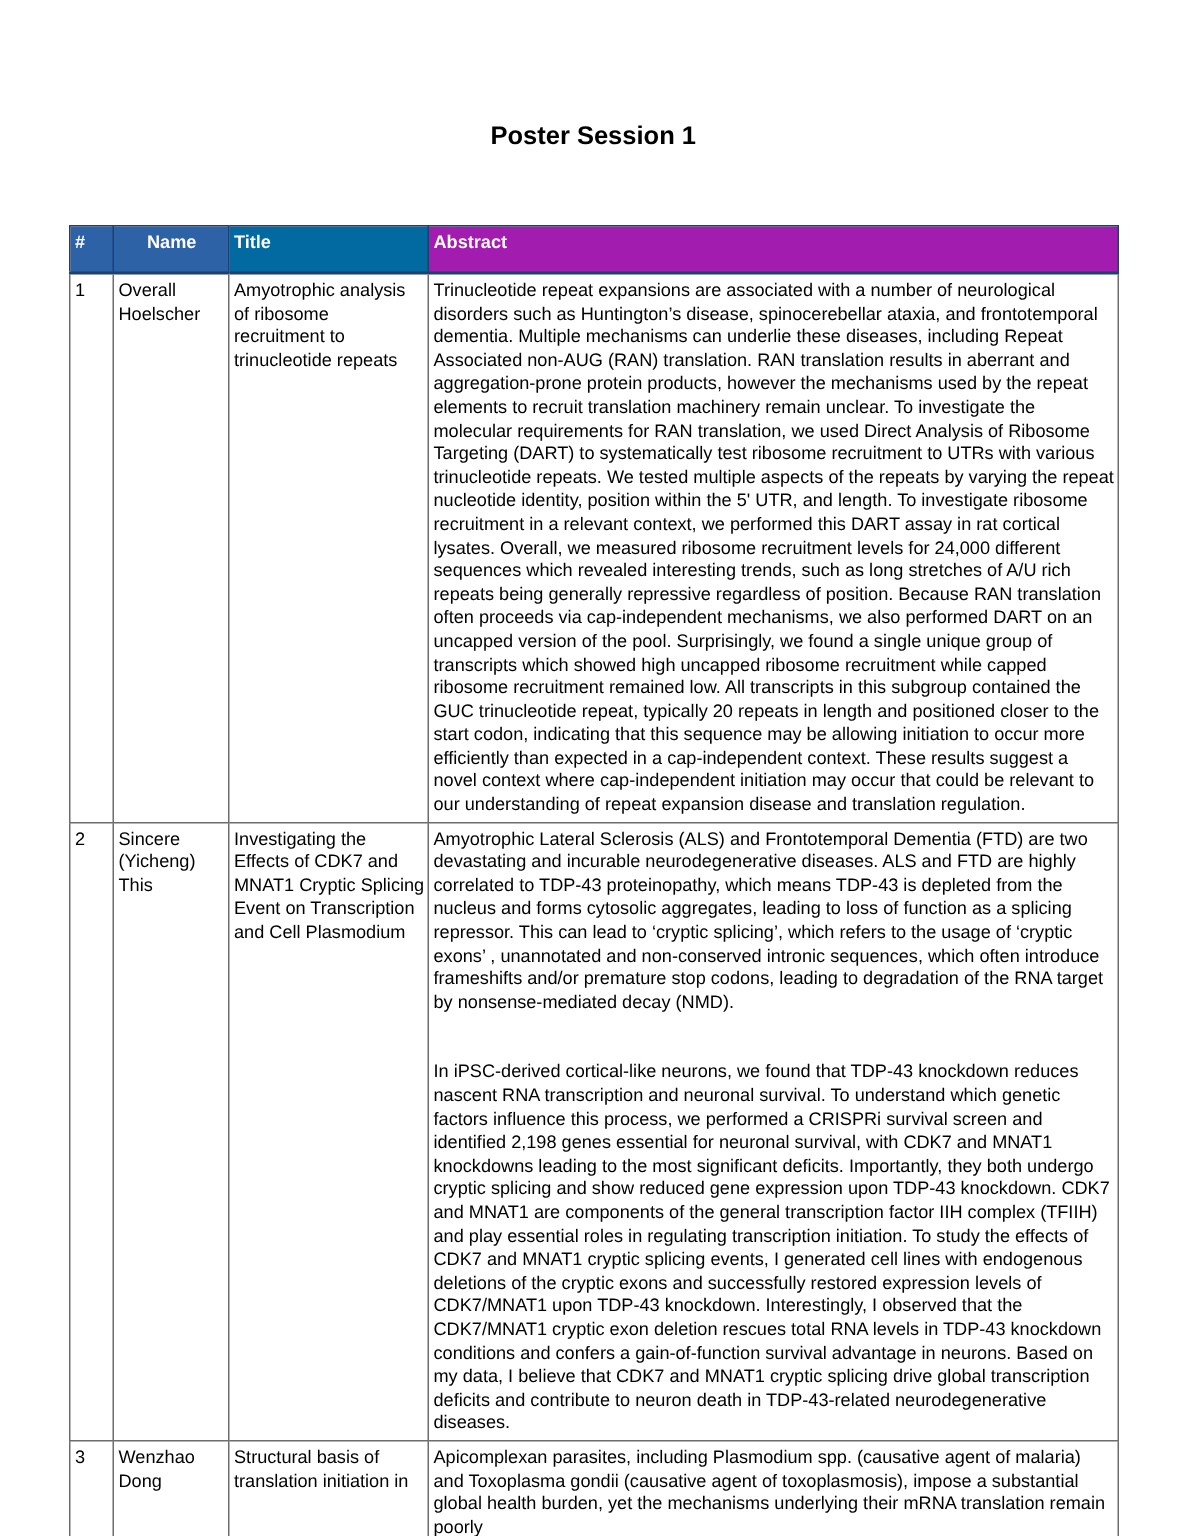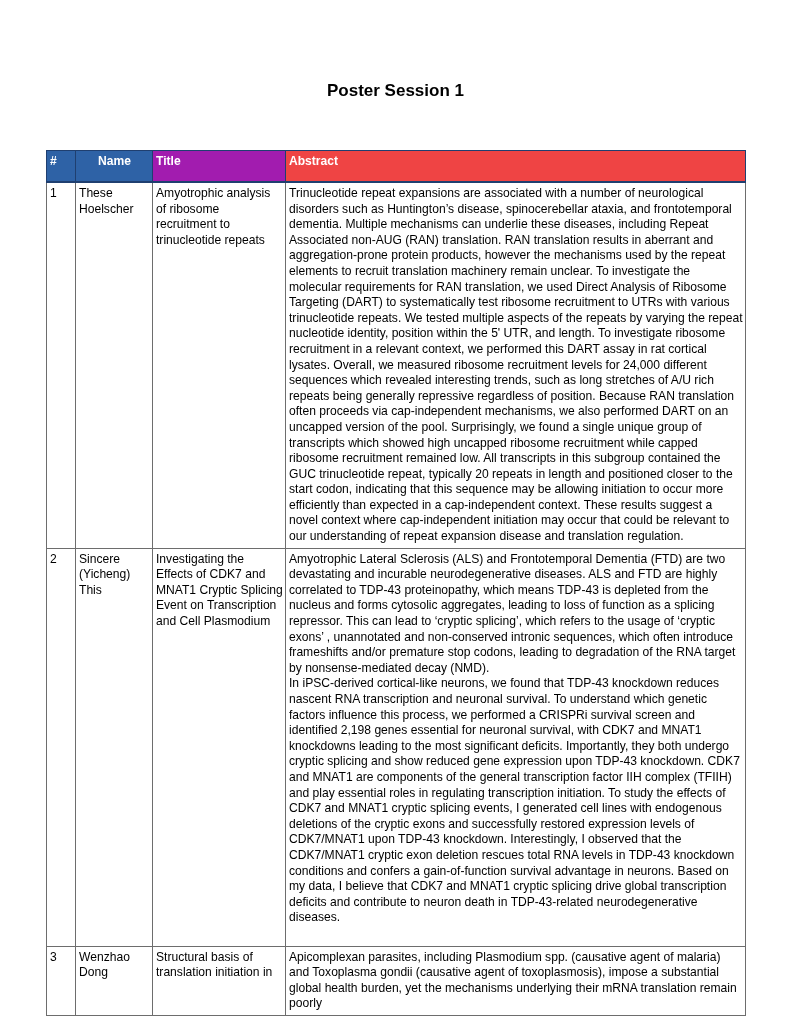--- a/index.html
+++ b/index.html
@@ -12,49 +12,49 @@
   table.sessions th, table.sessions td { border: 1px solid #6d6d6d; vertical-align: top;
                    padding: 3px 2px 3px 3px; text-align: left; }
   table.sessions th { background: #2e62a6; color: #ffffff; font-weight: bold; height: 24px;
                       border-color: #1f3f70; border-bottom: 2px solid #1f3f70; }
   col.c-num { width: 29px; }
   col.c-name { width: 77px; }
   col.c-title { width: 133px; }
   col.c-abstract { width: 460px; }
   td.num { padding-left: 7px; }
   .para { margin: 0; }
-  .para + .para { }
+  .para + .para { margin-top: 31px; }
   tr.row1 td { height: 352px; }
   tr.row2 td { height: 391px; }
   tr.row3 td { height: 46px; }
 </style>
 </head>
 <body>
 
 <h1 class="page-title">Poster Session 1</h1>
 
 <table class="sessions">
   <colgroup>
     <col class="c-num">
       <col class="c-name">
       <col class="c-title">
       <col class="c-abstract">
   </colgroup>
   <thead>
     <tr>
       <th style="background: rgb(46, 98, 166);">#</th>
       <th style="background: rgb(46, 98, 166); text-align: center;">Name</th>
-      <th style="background: #a21caf;">Title</th>
-      <th style="background: #ef4444;">Abstract</th>
+      <th style="background: #0369a1;">Title</th>
+      <th style="background: #a21caf;">Abstract</th>
     </tr>
   </thead>
   <tbody>
     <tr class="row1">
       <td class="num">1</td>
-      <td>These Hoelscher</td>
+      <td>Overall Hoelscher</td>
       <td>Amyotrophic analysis of ribosome recruitment to trinucleotide repeats</td>
       <td>
         <p class="para">Trinucleotide repeat expansions are associated with a number of neurological disorders such as Huntington’s disease, spinocerebellar ataxia, and frontotemporal dementia. Multiple mechanisms can underlie these diseases, including Repeat Associated non-AUG (RAN) translation. RAN translation results in aberrant and aggregation-prone protein products, however the mechanisms used by the repeat elements to recruit translation machinery remain unclear. To investigate the molecular requirements for RAN translation, we used Direct Analysis of Ribosome Targeting (DART) to systematically test ribosome recruitment to UTRs with various trinucleotide repeats. We tested multiple aspects of the repeats by varying the repeat nucleotide identity, position within the 5' UTR, and length. To investigate ribosome recruitment in a relevant context, we performed this DART assay in rat cortical lysates. Overall, we measured ribosome recruitment levels for 24,000 different sequences which revealed interesting trends, such as long stretches of A/U rich repeats being generally repressive regardless of position. Because RAN translation often proceeds via cap-independent mechanisms, we also performed DART on an uncapped version of the pool. Surprisingly, we found a single unique group of transcripts which showed high uncapped ribosome recruitment while capped ribosome recruitment remained low. All transcripts in this subgroup contained the GUC trinucleotide repeat, typically 20 repeats in length and positioned closer to the start codon, indicating that this sequence may be allowing initiation to occur more efficiently than expected in a cap-independent context. These results suggest a novel context where cap-independent initiation may occur that could be relevant to our understanding of repeat expansion disease and translation regulation.</p>
       </td>
     </tr>
     <tr class="row2">
       <td class="num">2</td>
       <td>Sincere (Yicheng) This</td>
       <td>Investigating the Effects of CDK7 and MNAT1 Cryptic Splicing Event on Transcription and Cell Plasmodium</td>
       <td>

